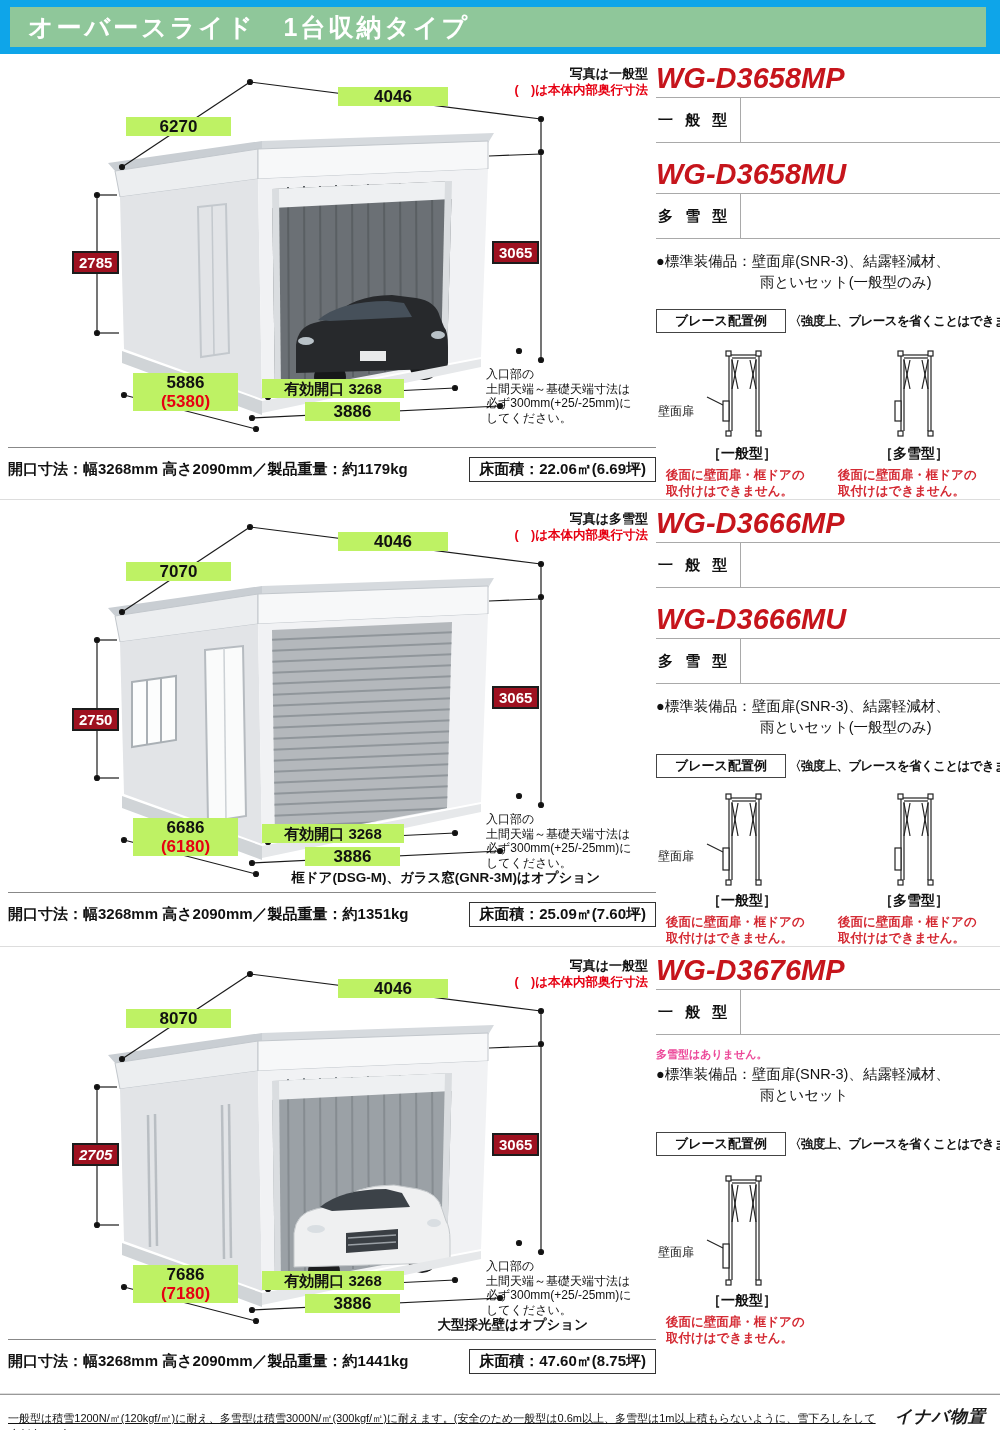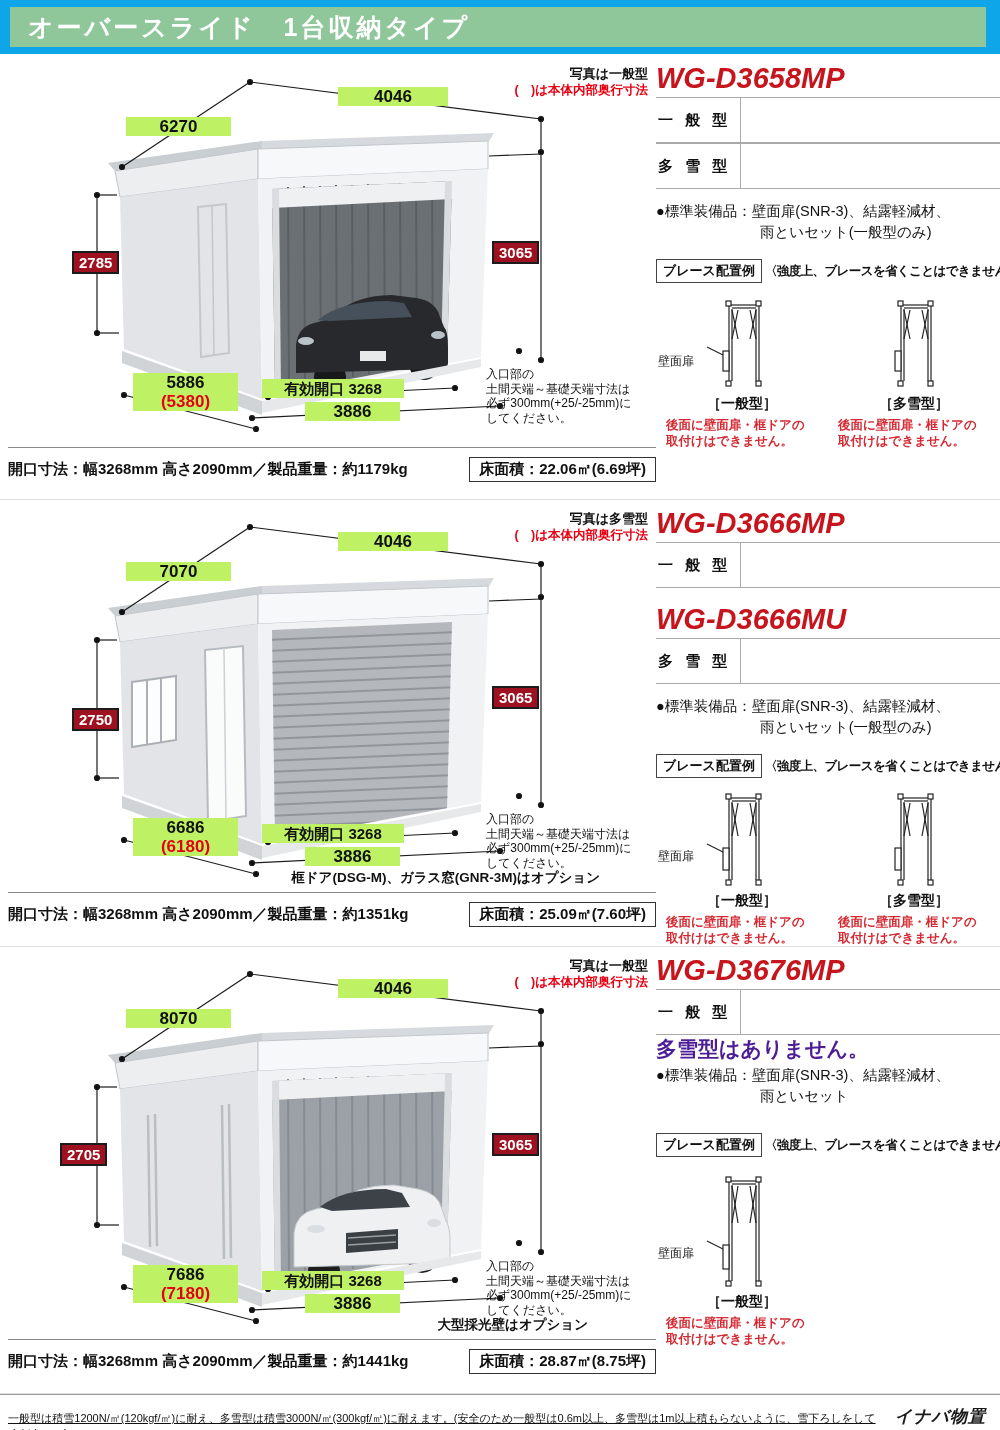--- a/index.html
+++ b/index.html
@@ -38,25 +38,25 @@
   .spec-text{font-size:15px;font-weight:bold;}
   .floor-box{margin-left:auto;border:1.5px solid #333;padding:2px 9px;font-size:15px;font-weight:bold;}
   
   .infocol{position:absolute;left:656px;top:6px;width:344px;}
   .model-code{font-size:29px;font-weight:bold;font-style:italic;color:#c6151c;line-height:34px;}
   .type-row{border-top:1px solid #a9a9a9;border-bottom:1px solid #a9a9a9;height:44px;display:flex;align-items:center;}
   .type-label{font-size:15px;font-weight:bold;letter-spacing:4px;padding:0 9px 0 2px;white-space:nowrap;}
   .type-divider{width:1px;align-self:stretch;background:#a9a9a9;}
   .model-code + .type-row{margin-top:2px;}
   .model-gap{margin-top:14px;}
-  .snow-note{color:#4c1d95;font-weight:bold;font-size:21px;margin:0 0 2px;}
+  .snow-note{color:#ec4899;font-weight:bold;font-size:11px;margin:12px 0 2px;}
   .equip{font-size:14.5px;line-height:21px;margin-top:12px;}
   .equip-l2{padding-left:104px;}
   .brace-head{margin-top:16px;display:flex;align-items:center;}
-  .brace-box{border:1.5px solid #444;padding:2px 6px;font-size:13px;font-weight:bold;white-space:nowrap;}
+  .brace-box{border:1.5px solid #444;padding:2px 18px;font-size:13px;font-weight:bold;white-space:nowrap;}
   .brace-warn{font-size:12.5px;font-weight:bold;letter-spacing:-0.6px;margin-left:3px;white-space:nowrap;}
   .brace-diagrams{display:flex;margin-top:12px;}
   .brace-item{position:relative;width:172px;}
   .brace-item svg{display:block;margin:0 auto;}
   .walldoor{position:absolute;left:2px;top:58px;font-size:12px;color:#111;}
   .walldoor.tall{top:72px;}
   .brace-type{font-size:14px;font-weight:bold;text-align:center;margin-top:2px;}
   .brace-note{font-size:12.5px;font-weight:bold;color:#d42a33;margin-top:4px;padding-left:10px;line-height:16px;}
   
   .footer{position:absolute;left:0;top:1394px;width:1000px;height:36px;border-top:1px solid #999;}
@@ -168,20 +168,21 @@
     <div class="specbar">
       <div class="spec-text">開口寸法：幅3268mm 高さ2090mm／製品重量：約1179kg</div>
       <div class="floor-box">床面積：22.06㎡(6.69坪)</div>
     </div>
     <aside class="infocol">
       <div class="model-code">WG-D3658MP</div>
       <div class="type-row">
         <span class="type-label">一 般 型</span>
         <span class="type-divider"></span>
       </div>
+      <div class="model-code model-gap">WG-D3658MU</div>
       <div class="type-row">
         <span class="type-label">多 雪 型</span>
         <span class="type-divider"></span>
       </div>
       <div class="equip">
         <div>●標準装備品：壁面扉(SNR-3)、結露軽減材、</div>
         <div class="equip-l2">雨といセット(一般型のみ)</div>
       </div>
       <div class="brace-head">
         <span class="brace-box">ブレース配置例</span>
@@ -498,41 +499,41 @@
           <circle cx="268" cy="342" r="2.5"></circle>
             <circle cx="455" cy="333" r="2.5"></circle>
           <circle cx="252" cy="363" r="2.5"></circle>
             <circle cx="500" cy="351" r="2.5"></circle>
           <circle cx="541" cy="305" r="2.5"></circle>
             <circle cx="519" cy="296" r="2.5"></circle>
         </g>
       </svg>
       <div class="dim" style="left:338px;top:32px;width:110px;">4046</div>
       <div class="dim" style="left:126px;top:62px;width:105px;">8070</div>
-      <div class="dimbox" style="left:60px;top:196px;">2705</div>
+      <div class="dimbox" style="left:72px;top:196px;font-style:italic;">2705</div>
       <div class="dim" style="left:133px;top:318px;width:105px;">7686</div>
       <div class="dim red" style="left:133px;top:337px;width:105px;">(7180)</div>
       <div class="dim small" style="left:262px;top:324px;width:142px;">有効開口 3268</div>
       <div class="dim" style="left:305px;top:347px;width:95px;">3886</div>
       <div class="dimbox" style="left:492px;top:186px;">3065</div>
       <div class="photo-notes">
         <div class="photo-note1">写真は一般型</div>
         <div class="photo-note2">(　)は本体内部奥行寸法</div>
       </div>
       <div class="entrance">
         <div>入口部の</div>
         <div>土間天端～基礎天端寸法は</div>
         <div>必ず300mm(+25/-25mm)に</div>
         <div>してください。</div>
       </div>
     </div>
     <div class="option-note" style="width:588px;">大型採光壁はオプション</div>
     <div class="specbar">
       <div class="spec-text">開口寸法：幅3268mm 高さ2090mm／製品重量：約1441kg</div>
-      <div class="floor-box">床面積：28.87㎡(8.75坪)</div>
+      <div class="floor-box">床面積：47.60㎡(8.75坪)</div>
     </div>
     <aside class="infocol">
       <div class="model-code">WG-D3676MP</div>
       <div class="type-row">
         <span class="type-label">一 般 型</span>
         <span class="type-divider"></span>
       </div>
       <div class="snow-note">多雪型はありません。</div>
       <div class="equip" style="margin-top:2px;">
         <div>●標準装備品：壁面扉(SNR-3)、結露軽減材、</div>

